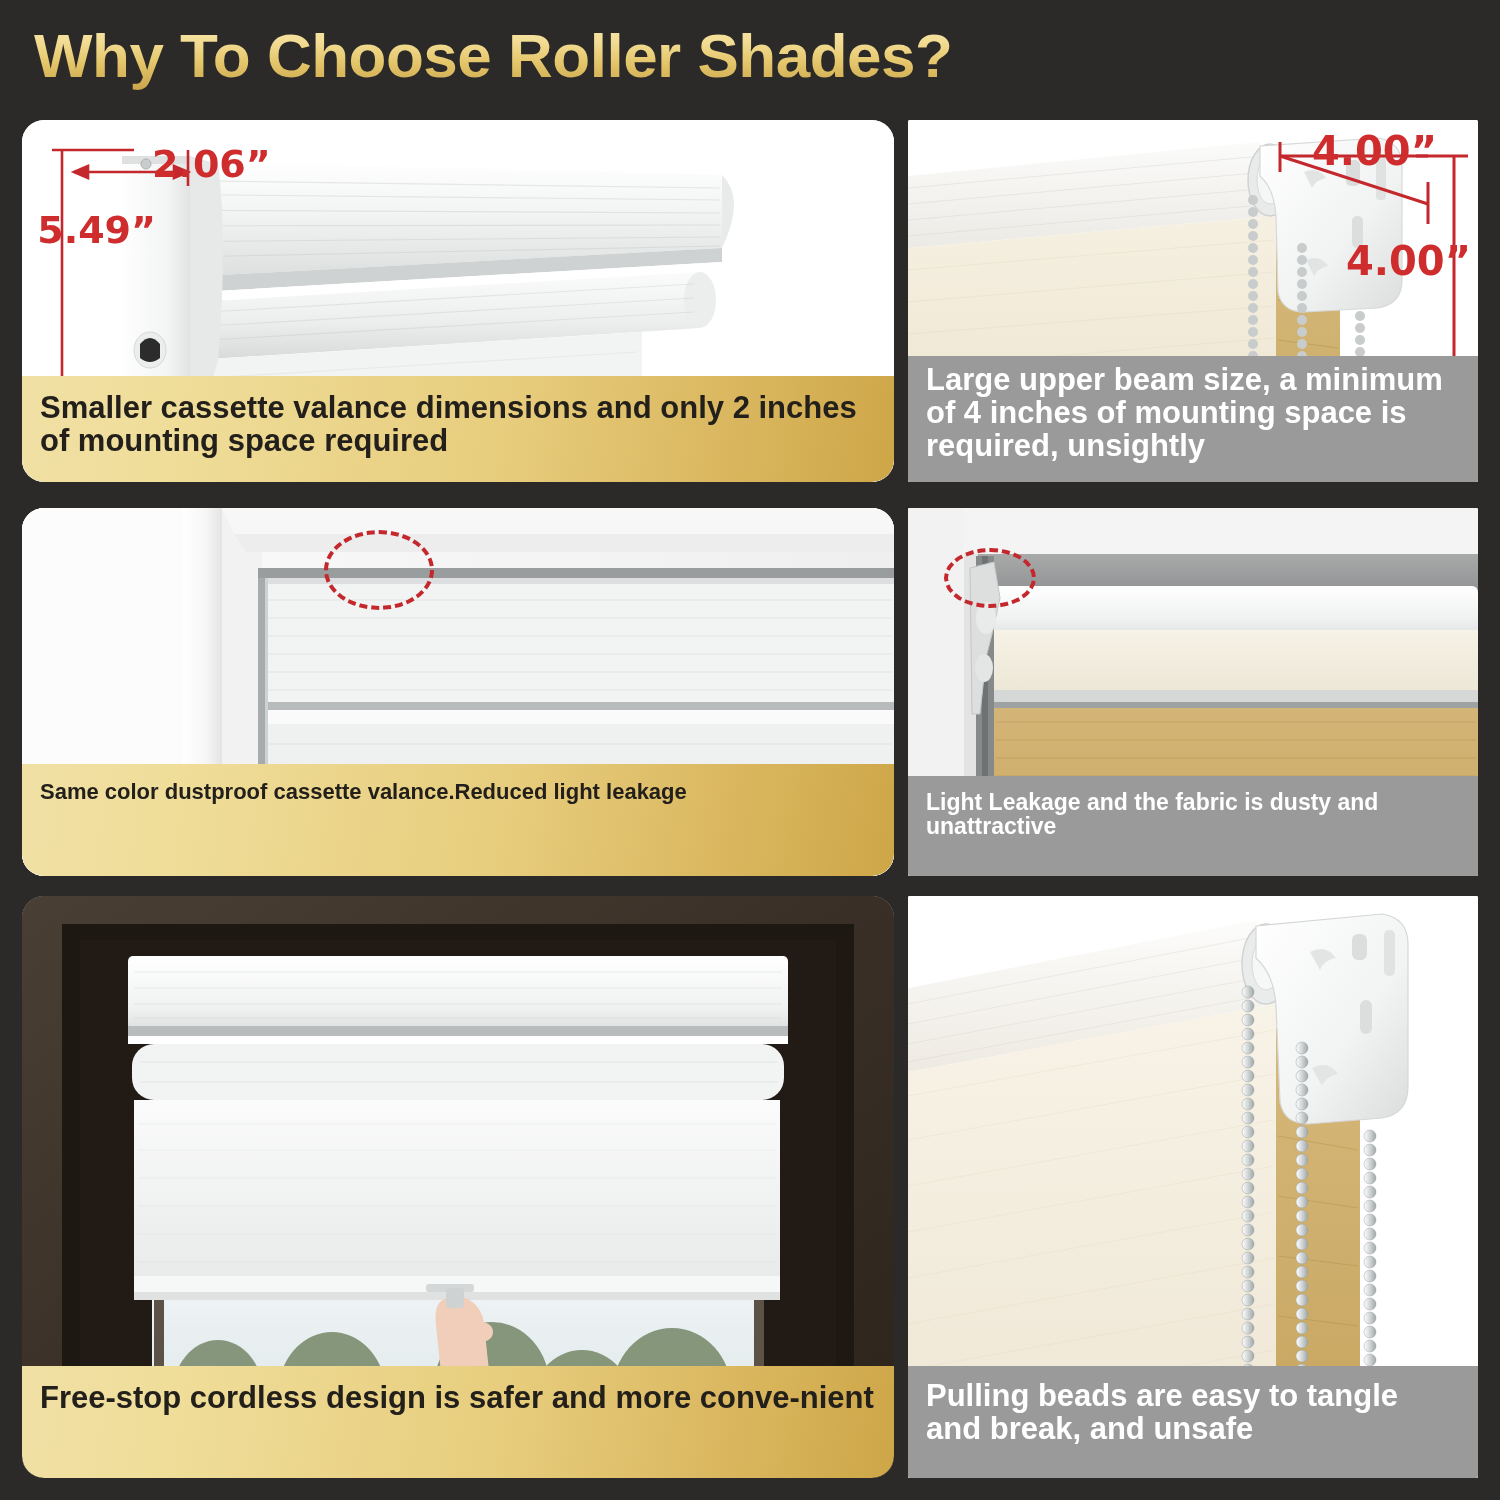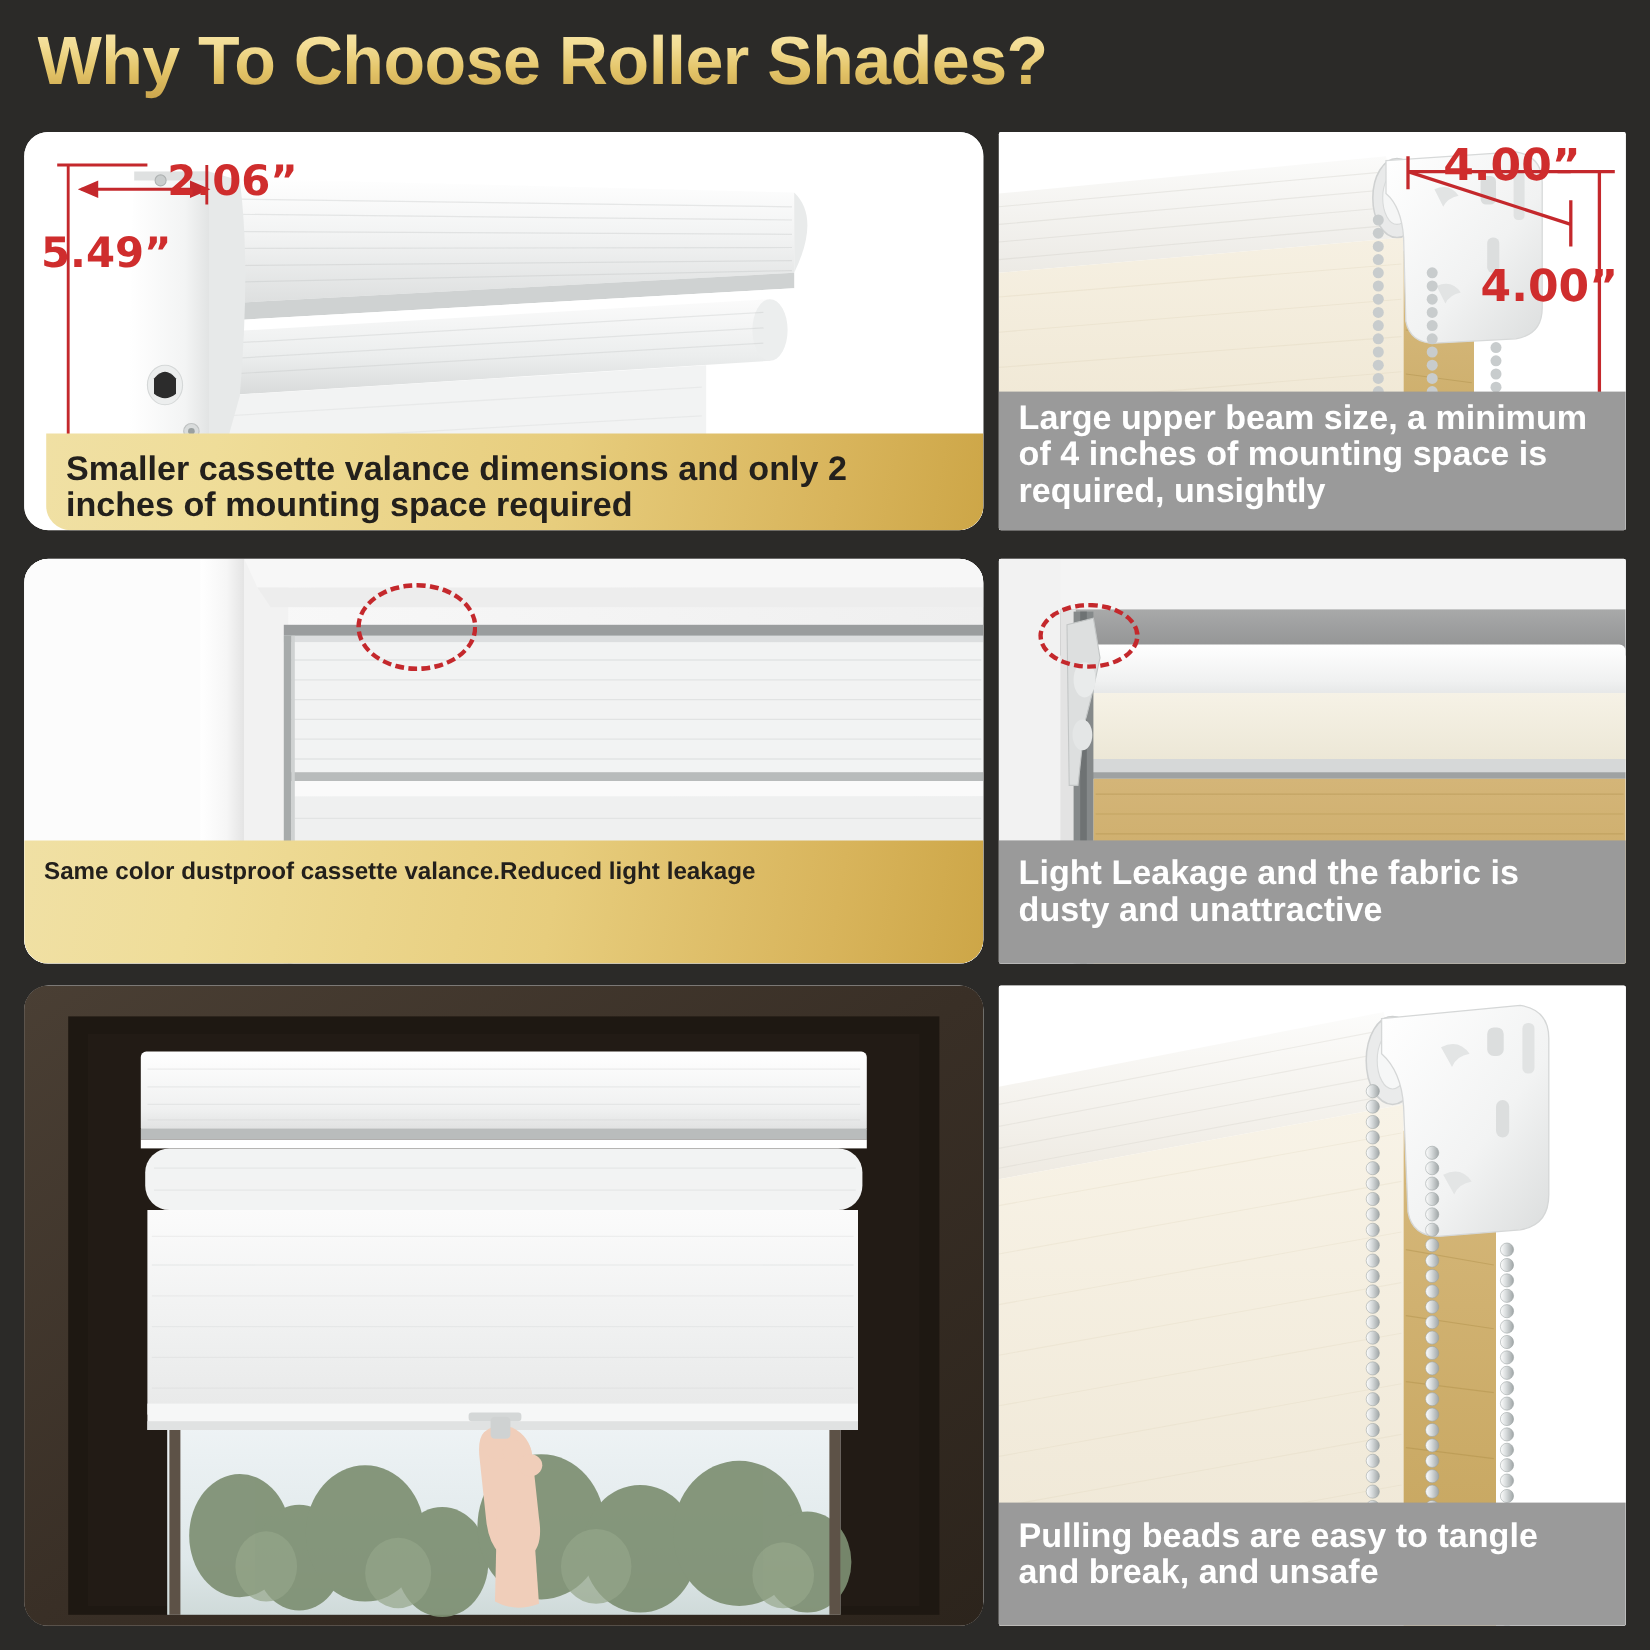--- a/index.html
+++ b/index.html
@@ -148,21 +148,21 @@
 
           <line x1="52" y1="52" x2="166" y2="52"></line>
           <line x1="166" y1="30" x2="166" y2="66"></line>
           <polygon points="52,52 66,46 66,58"></polygon>
           <polygon points="166,52 152,46 152,58"></polygon>
         </g>
       </svg>
       <div class="dimlabel" style="left:130px;top:22px;font-size:38px;">2.06”</div>
       <div class="dimlabel" style="left:-166px;top:88px;font-size:38px;width:300px;text-align:right;">5.49”</div>
     </div>
-    <div class="cap gold" style="height:88px;font-size:31px;padding-top:16px;margin-left:20px;">Smaller cassette valance dimensions and only 2 inches of mounting space required</div>
+    <div class="cap gold" style="height:106px;font-size:31px;padding-top:16px;">Smaller cassette valance dimensions and only 2 inches of mounting space required</div>
   </div>
 
   <div class="panel right" style="left:908px;top:120px;width:570px;height:362px;">
     <div class="photo" style="background:#fff;">
       <svg width="570" height="362" viewBox="0 0 570 362">
         <defs>
           <linearGradient id="shWhite" x1="0" y1="0" x2="0" y2="1">
             <stop offset="0%" stop-color="#fbfbfa"></stop>
             <stop offset="100%" stop-color="#eceae5"></stop>
           </linearGradient>
@@ -431,21 +431,21 @@
           <polygon points="60,296 40,288 40,304"></polygon>
           <line x1="68" y1="280" x2="68" y2="314"></line>
           <line x1="86" y1="280" x2="86" y2="314"></line>
           <polygon points="96,296 118,288 118,304"></polygon>
           <line x1="116" y1="296" x2="138" y2="296"></line>
         </g>
       </svg>
       <div class="dashcircle" style="left:36px;top:40px;width:84px;height:52px;"></div>
       <div class="gaplabel" style="left:142px;top:272px;font-size:34px;">Large gap</div>
     </div>
-    <div class="cap gray" style="height:112px;font-size:31px;padding-top:14px;">Light Leakage and the fabric is dusty and unattractive</div>
+    <div class="cap gray" style="height:100px;font-size:23px;padding-top:14px;">Light Leakage and the fabric is dusty and unattractive</div>
   </div>
 
   <div class="panel left" style="left:22px;top:896px;width:872px;height:582px;">
     <div class="photo" style="background:#3a3129;">
       <svg width="872" height="582" viewBox="0 0 872 582">
         <defs>
           <linearGradient id="roomg" x1="0" y1="0" x2="1" y2="1">
             <stop offset="0%" stop-color="#4a3f34"></stop>
             <stop offset="50%" stop-color="#392f26"></stop>
             <stop offset="100%" stop-color="#2c241c"></stop>
@@ -526,20 +526,21 @@
         <g fill="#f0ceba">
           <path d="M418,406 q12,-10 26,-4 q16,8 18,26 l6,56 q4,26 -8,34 q-14,10 -28,-2 q-10,-10 -12,-30 l-6,-56 q-2,-18 4,-24 Z"></path>
           <ellipse cx="432" cy="418" rx="16" ry="12"></ellipse>
           <ellipse cx="448" cy="424" rx="13" ry="11"></ellipse>
           <ellipse cx="460" cy="436" rx="11" ry="10"></ellipse>
           <path d="M430,470 q18,-6 32,6 l6,86 q-22,8 -40,-2 Z"></path>
         </g>
         <rect x="424" y="392" width="18" height="20" rx="4" fill="#cfd2d2"></rect>
       </svg>
     </div>
+    <div class="cap gold" style="height:112px;font-size:31px;padding-top:16px;">Free-stop cordless design is safer and more conve-nient</div>
   </div>
 
   <div class="panel right" style="left:908px;top:896px;width:570px;height:582px;">
     <div class="photo" style="background:#fff;">
       <svg width="570" height="582" viewBox="0 0 570 582">
         <defs>
           <linearGradient id="bWhite" x1="0" y1="0" x2="0" y2="1">
             <stop offset="0%" stop-color="#fcfcfb"></stop>
             <stop offset="100%" stop-color="#eeeae2"></stop>
           </linearGradient>

